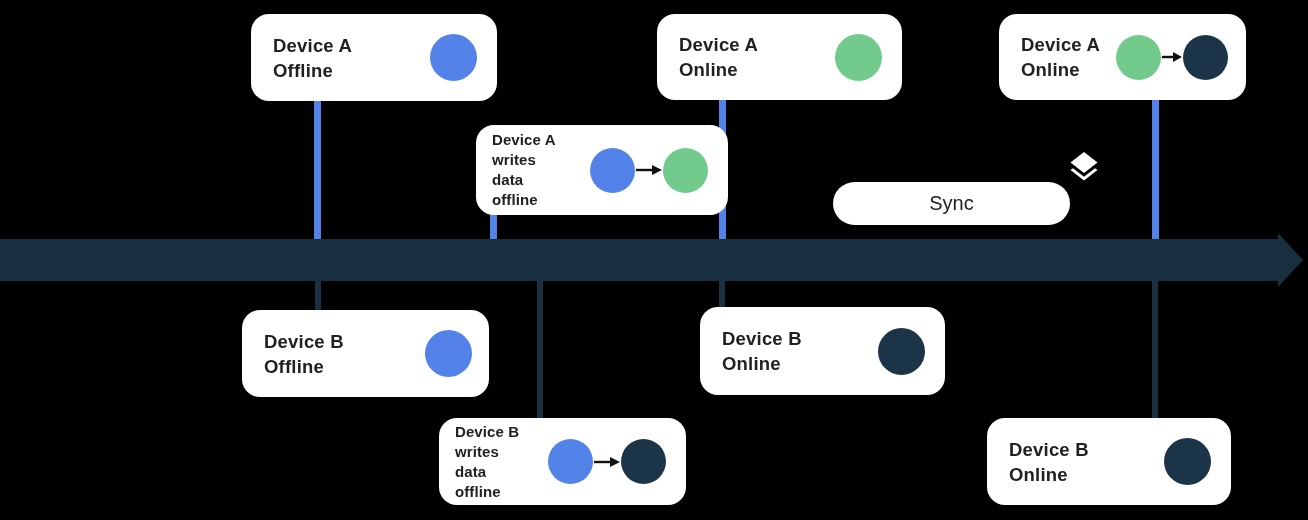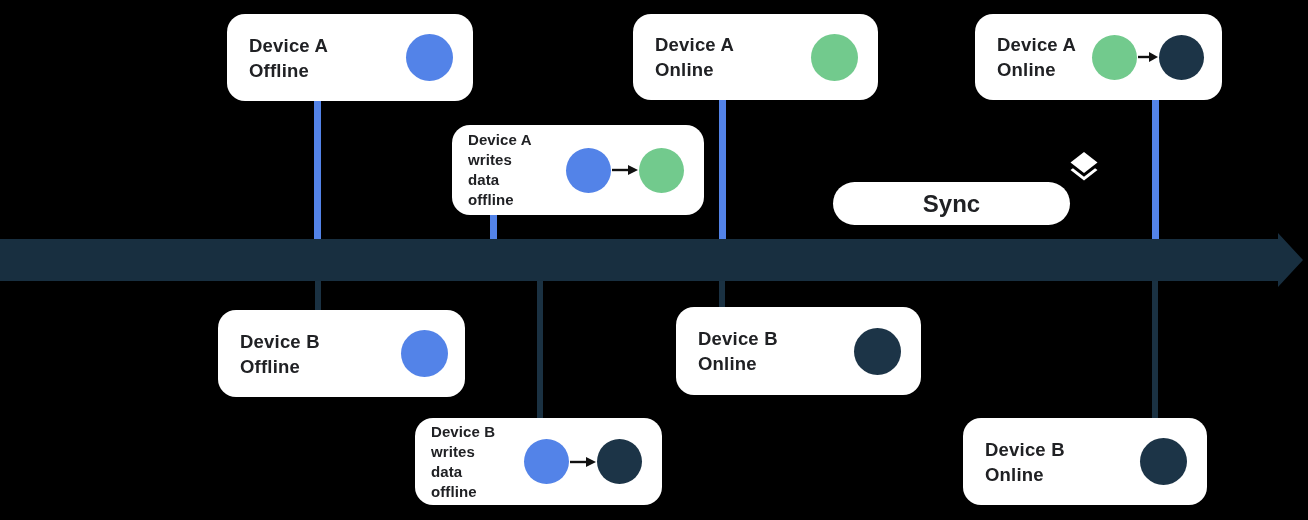--- a/index.html
+++ b/index.html
@@ -13,20 +13,21 @@
   
   .card{
     position:absolute;
     background:#ffffff;
     border-radius:18px;
     display:flex;
     align-items:center;
     justify-content:space-between;
     box-sizing:border-box;
     z-index:3;
+    margin-left:24px;
   }
   .card.big{padding:0 20px 0 22px;}
   .card.small{padding:0 20px 0 16px;align-items:center;}
   .card-text{color:#202124;font-weight:bold;}
   .card.big .card-text{font-size:18.5px;line-height:25px;letter-spacing:.2px;}
   .card.small .card-text{font-size:15px;line-height:20px;letter-spacing:.1px;}
   .dots{display:flex;align-items:center;}
   .dot{border-radius:50%;display:inline-block;flex:none;}
   .dot.lg{width:47px;height:47px;}
   .dot.md{width:45px;height:45px;}
@@ -38,21 +39,21 @@
   .conn{position:absolute;z-index:1;}
   .conn.blue{background:#5383E8;}
   .conn.dark{background:#1A3142;}
   
   #timeline{position:absolute;left:0;top:233px;z-index:2;}
   
   #sync-pill{
     position:absolute;left:833px;top:182px;width:237px;height:43px;
     background:#ffffff;border-radius:22px;z-index:3;
     display:flex;align-items:center;justify-content:center;
-    font-size:24px;font-weight:bold;color:#202124;
+    font-size:20px;font-weight:normal;color:#202124;
     border:none;cursor:pointer;font-family:"Liberation Sans",sans-serif;
   }
   #layers-icon{position:absolute;left:1066px;top:149px;z-index:3;}
 </style>
 </head>
 <body>
 
 <div id="canvas">
 
   <div class="conn blue" style="left:314px;top:100px;width:7px;height:141px;"></div>

